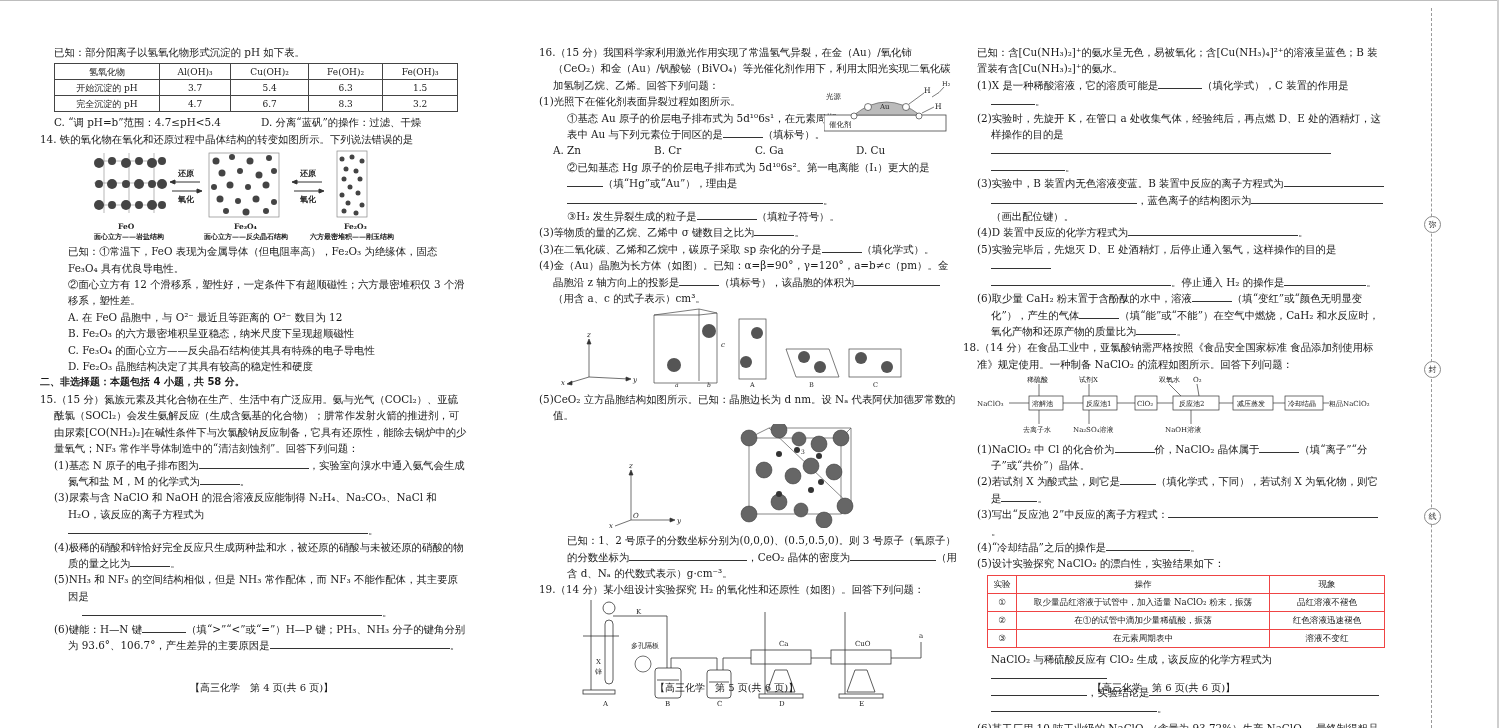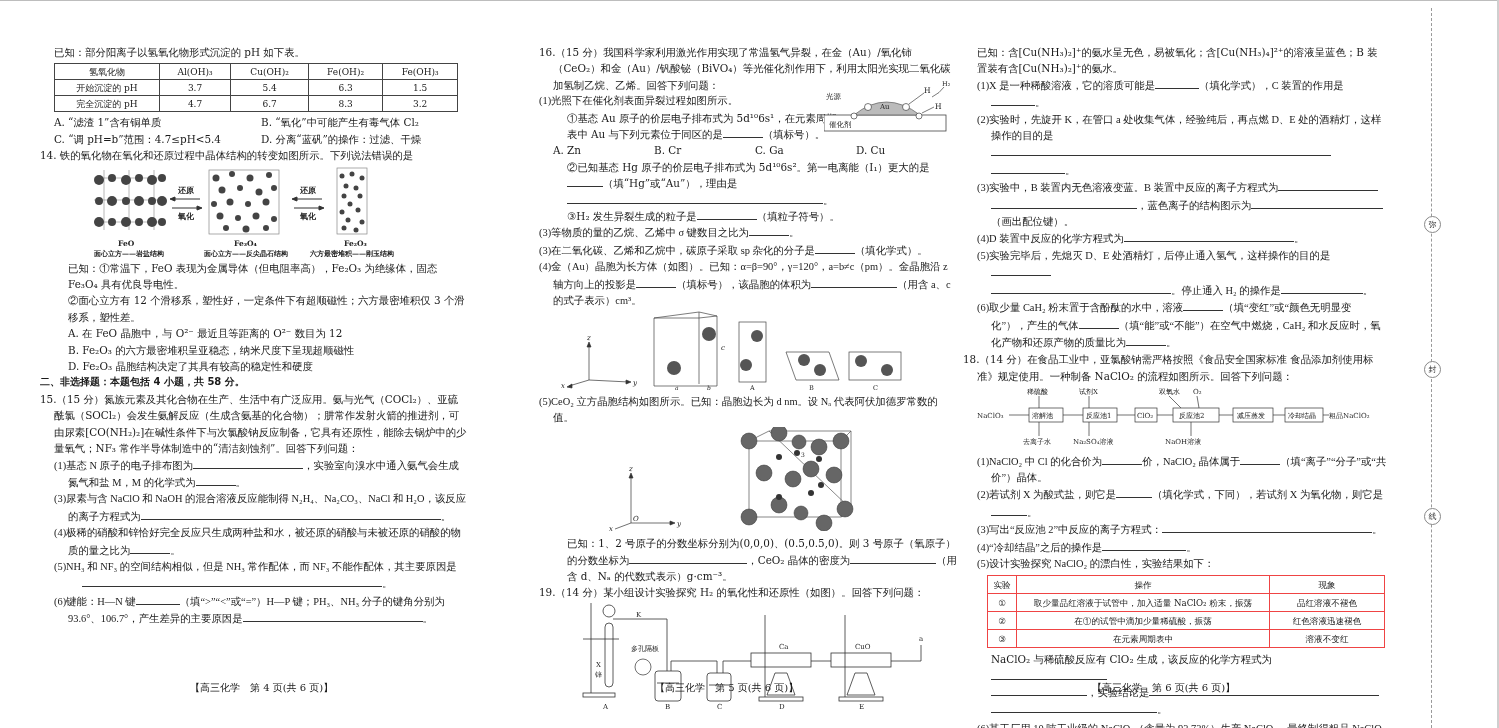--- a/index.html
+++ b/index.html
@@ -5,21 +5,21 @@
   html,body{margin:0;padding:0;background:#fff;}
   body{width:1499px;height:728px;position:relative;overflow:hidden;
        font-family:"DejaVu Serif","Liberation Serif",serif;color:#1a1a1a;font-size:10.4px;line-height:16.4px;}
   .topbar{position:absolute;left:0;top:0;width:1499px;height:1px;background:#bdbdbd;}
   .rightedge{position:absolute;right:0;top:0;width:2px;height:728px;background:#cfcfcf;}
   .col{position:absolute;top:44px;}
   .c1{left:54px;width:414px;}
   .c2{left:539px;width:418px;}
   .c3{left:977px;width:410px;}
   p{margin:0;}
-  .in1{padding-left:14px;text-indent:-14px;font-family:Liberation Serif, serif;}
+  .in1{padding-left:14px;text-indent:-14px;}
   .in2{padding-left:28px;}
   .ind{padding-left:14px;}
   .blank{display:inline-block;border-bottom:1px solid #333;height:11px;vertical-align:baseline;}
   table.ph{border-collapse:collapse;width:404px;margin:3px 0 2px 0;font-size:9px;}
   table.ph td{border:1px solid #444;text-align:center;height:15px;line-height:14px;padding:0 2px;}
   .opts2{display:flex;}
   .opts2 span{flex:1;}
   .opts4{display:flex;padding-left:14px;}
   .opts4 span{flex:1;}
   .fig{position:relative;}
@@ -62,24 +62,20 @@
     </tr>
     <tr>
       <td>完全沉淀的 pH</td>
       <td>4.7</td>
       <td>6.7</td>
       <td>8.3</td>
       <td>3.2</td>
     </tr>
   </tbody>
     </table>
-  <div class="opts2">
-    <span>A. “滤渣 1”含有铜单质</span>
-    <span>B. “氧化”中可能产生有毒气体 Cl₂</span>
-  </div>
   <div class="opts2">
     <span>C. “调 pH=b”范围：4.7≤pH&lt;5.4</span>
     <span>D. 分离“蓝矾”的操作：过滤、干燥</span>
   </div>
   <p style="margin-left:-14px">14. 铁的氧化物在氧化和还原过程中晶体结构的转变如图所示。下列说法错误的是</p>
 
   <div class="fig" style="height:96px;font-weight:bold;">
     <svg width="414" height="96">
 
       <g>
@@ -180,20 +176,21 @@
       <text x="180" y="82" font-size="7.5" fill="#222">Fe₃O₄</text>
       <text x="150" y="92" font-size="7" fill="#222">面心立方——反尖晶石结构</text>
       <text x="290" y="82" font-size="7.5" fill="#222">Fe₂O₃</text>
       <text x="256" y="92" font-size="7" fill="#222">六方最密堆积——刚玉结构</text>
     </svg>
   </div>
   <p class="ind">已知：①常温下，FeO 表现为金属导体（但电阻率高），Fe₂O₃ 为绝缘体，固态 Fe₃O₄ 具有优良导电性。</p>
   <p class="ind">②面心立方有 12 个滑移系，塑性好，一定条件下有超顺磁性；六方最密堆积仅 3 个滑移系，塑性差。</p>
   <p class="ind">A. 在 FeO 晶胞中，与 O²⁻ 最近且等距离的 O²⁻ 数目为 12</p>
   <p class="ind">B. Fe₂O₃ 的六方最密堆积呈亚稳态，纳米尺度下呈现超顺磁性</p>
+  <p class="ind">C. Fe₃O₄ 的面心立方——反尖晶石结构使其具有特殊的电子导电性</p>
   <p class="ind">D. Fe₂O₃ 晶胞结构决定了其具有较高的稳定性和硬度</p>
   <p class="sec" style="margin-left:-14px">二、非选择题：本题包括 4 小题，共 58 分。</p>
   <p style="margin-left:-14px;padding-left:14px;text-indent:-14px">15.（15 分）氮族元素及其化合物在生产、生活中有广泛应用。氨与光气（COCl₂）、亚硫酰氯（SOCl₂）会发生氨解反应（生成含氨基的化合物）；肼常作发射火箭的推进剂，可由尿素[CO(NH₂)₂]在碱性条件下与次氯酸钠反应制备，它具有还原性，能除去锅炉中的少量氧气；NF₃ 常作半导体制造中的“清洁刻蚀剂”。回答下列问题：</p>
   <p class="in1">
     <span>(1)基态 N 原子的电子排布图为</span><span class="blank" style="width:110px"></span><span>，实验室向溴水中通入氨气会生成氮气和盐 M，M 的化学式为</span><span class="blank" style="width:40px"></span>。
   </p>
   <p class="in1">
     <span>(3)尿素与含 NaClO 和 NaOH 的混合溶液反应能制得 N₂H₄、Na₂CO₃、NaCl 和 H₂O，该反应的离子方程式为</span><span class="blank" style="width:300px"></span>。
   </p>
   <p class="in1">

